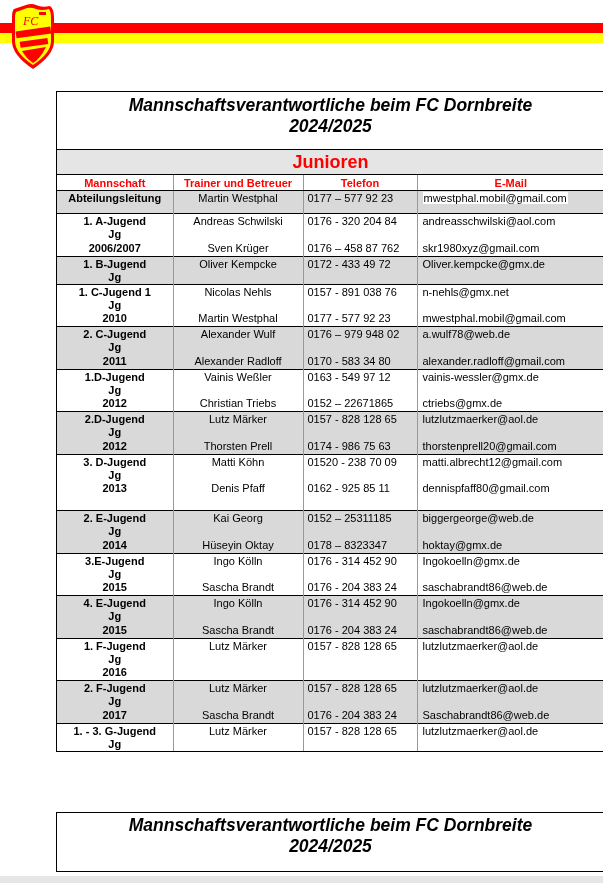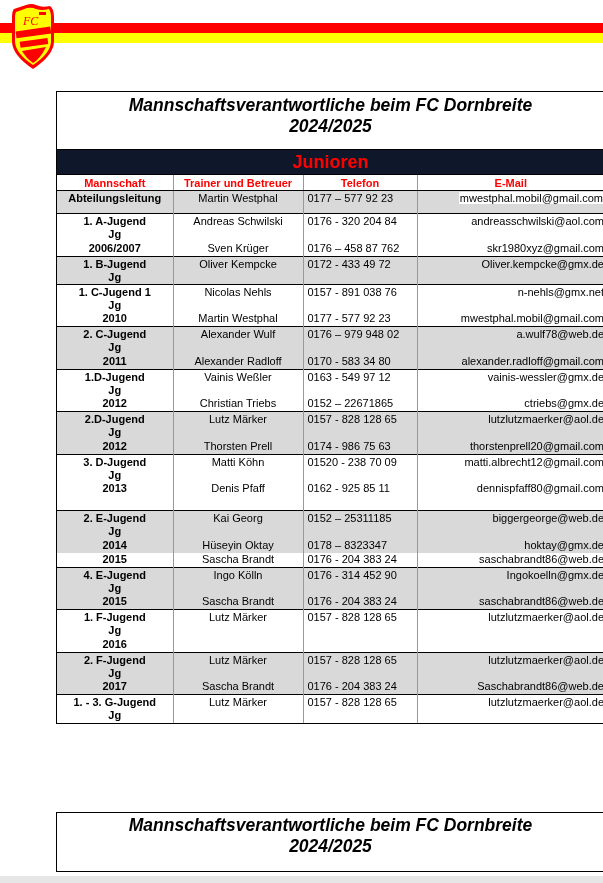--- a/index.html
+++ b/index.html
@@ -16,37 +16,37 @@
     position: absolute; left: 56px; width: 549px;
     border: 1px solid #000; box-sizing: border-box;
   }
   .title-box {
     height: 58px; text-align: center;
     font-weight: bold; font-style: italic; font-size: 17.5px; line-height: 21px;
     padding-top: 3px; box-sizing: border-box;
     border-bottom: 1px solid #000;
   }
   .junioren {
-    height: 25px; background: #0f172a; color: #ff0000;
+    height: 25px; background: #e5e5e5; color: #ff0000;
     font-weight: bold; font-size: 18px; line-height: 25px; text-align: center;
     border-bottom: 1px solid #000;
     box-sizing: border-box;
   }
   table { border-collapse: collapse; width: 100%; table-layout: fixed; }
   td, th {
     padding: 0; vertical-align: top; font-size: 11px; line-height: 13px;
     border-left: 1px solid #999;
     overflow: hidden; white-space: nowrap;
   }
   td:first-child, th:first-child { border-left: none; }
   th { color: #ff0000; font-weight: bold; height: 15px; padding-top: 2px; box-sizing: border-box; border-bottom: 1px solid #000; }
   td.c1 { text-align: center; font-weight: bold; }
   td.c2 { text-align: center; }
   td.c3 { padding-left: 4px; }
-  td.c4 { padding-left: 5px; text-align: right; }
+  td.c4 { padding-left: 5px; }
   tr.gray td { background: #d9d9d9; }
   tr.tall td { height: 28px; padding-top: 1px; box-sizing: border-box; }
   tr.short td { height: 14px; line-height: 13px; }
   tr.boxed td { border-top: 1px solid #000; }
   tr.first td { height: 23px; padding-top: 1px; box-sizing: border-box; }
   .hl { background: #ffffff; padding: 0 1px; }
   .col1 { width: 116px; } .col2 { width: 130px; } .col3 { width: 114px; } .col4 { width: auto; }
   .bottom-gray { position: absolute; left: 0; top: 876px; width: 603px; height: 7px; background: #e6e6e6; }
 </style>
 </head>
@@ -190,20 +190,27 @@
           <td class="c2"><span>Kai Georg</span></td>
           <td class="c3"><span>0152 – 25311185</span></td>
           <td class="c4"><span>biggergeorge@web.de</span></td>
         </tr>
         <tr class="gray short">
           <td class="c1"><span style="white-space: pre-line;">2014</span></td>
           <td class="c2"><span>Hüseyin Oktay</span></td>
           <td class="c3"><span>0178 – 8323347</span></td>
           <td class="c4"><span>hoktay@gmx.de</span></td>
         </tr>
+        <tr class="tall boxed">
+          <td class="c1"><span style="white-space: pre-line;">3.E-Jugend
+Jg</span></td>
+          <td class="c2"><span>Ingo Kölln</span></td>
+          <td class="c3"><span>0176 - 314 452 90</span></td>
+          <td class="c4"><span>Ingokoelln@gmx.de</span></td>
+        </tr>
         <tr class="short">
           <td class="c1"><span style="white-space: pre-line;">2015</span></td>
           <td class="c2"><span>Sascha Brandt</span></td>
           <td class="c3"><span>0176 - 204 383 24</span></td>
           <td class="c4"><span>saschabrandt86@web.de</span></td>
         </tr>
         <tr class="gray tall boxed">
           <td class="c1"><span style="white-space: pre-line;">4. E-Jugend
 Jg</span></td>
           <td class="c2"><span>Ingo Kölln</span></td>

